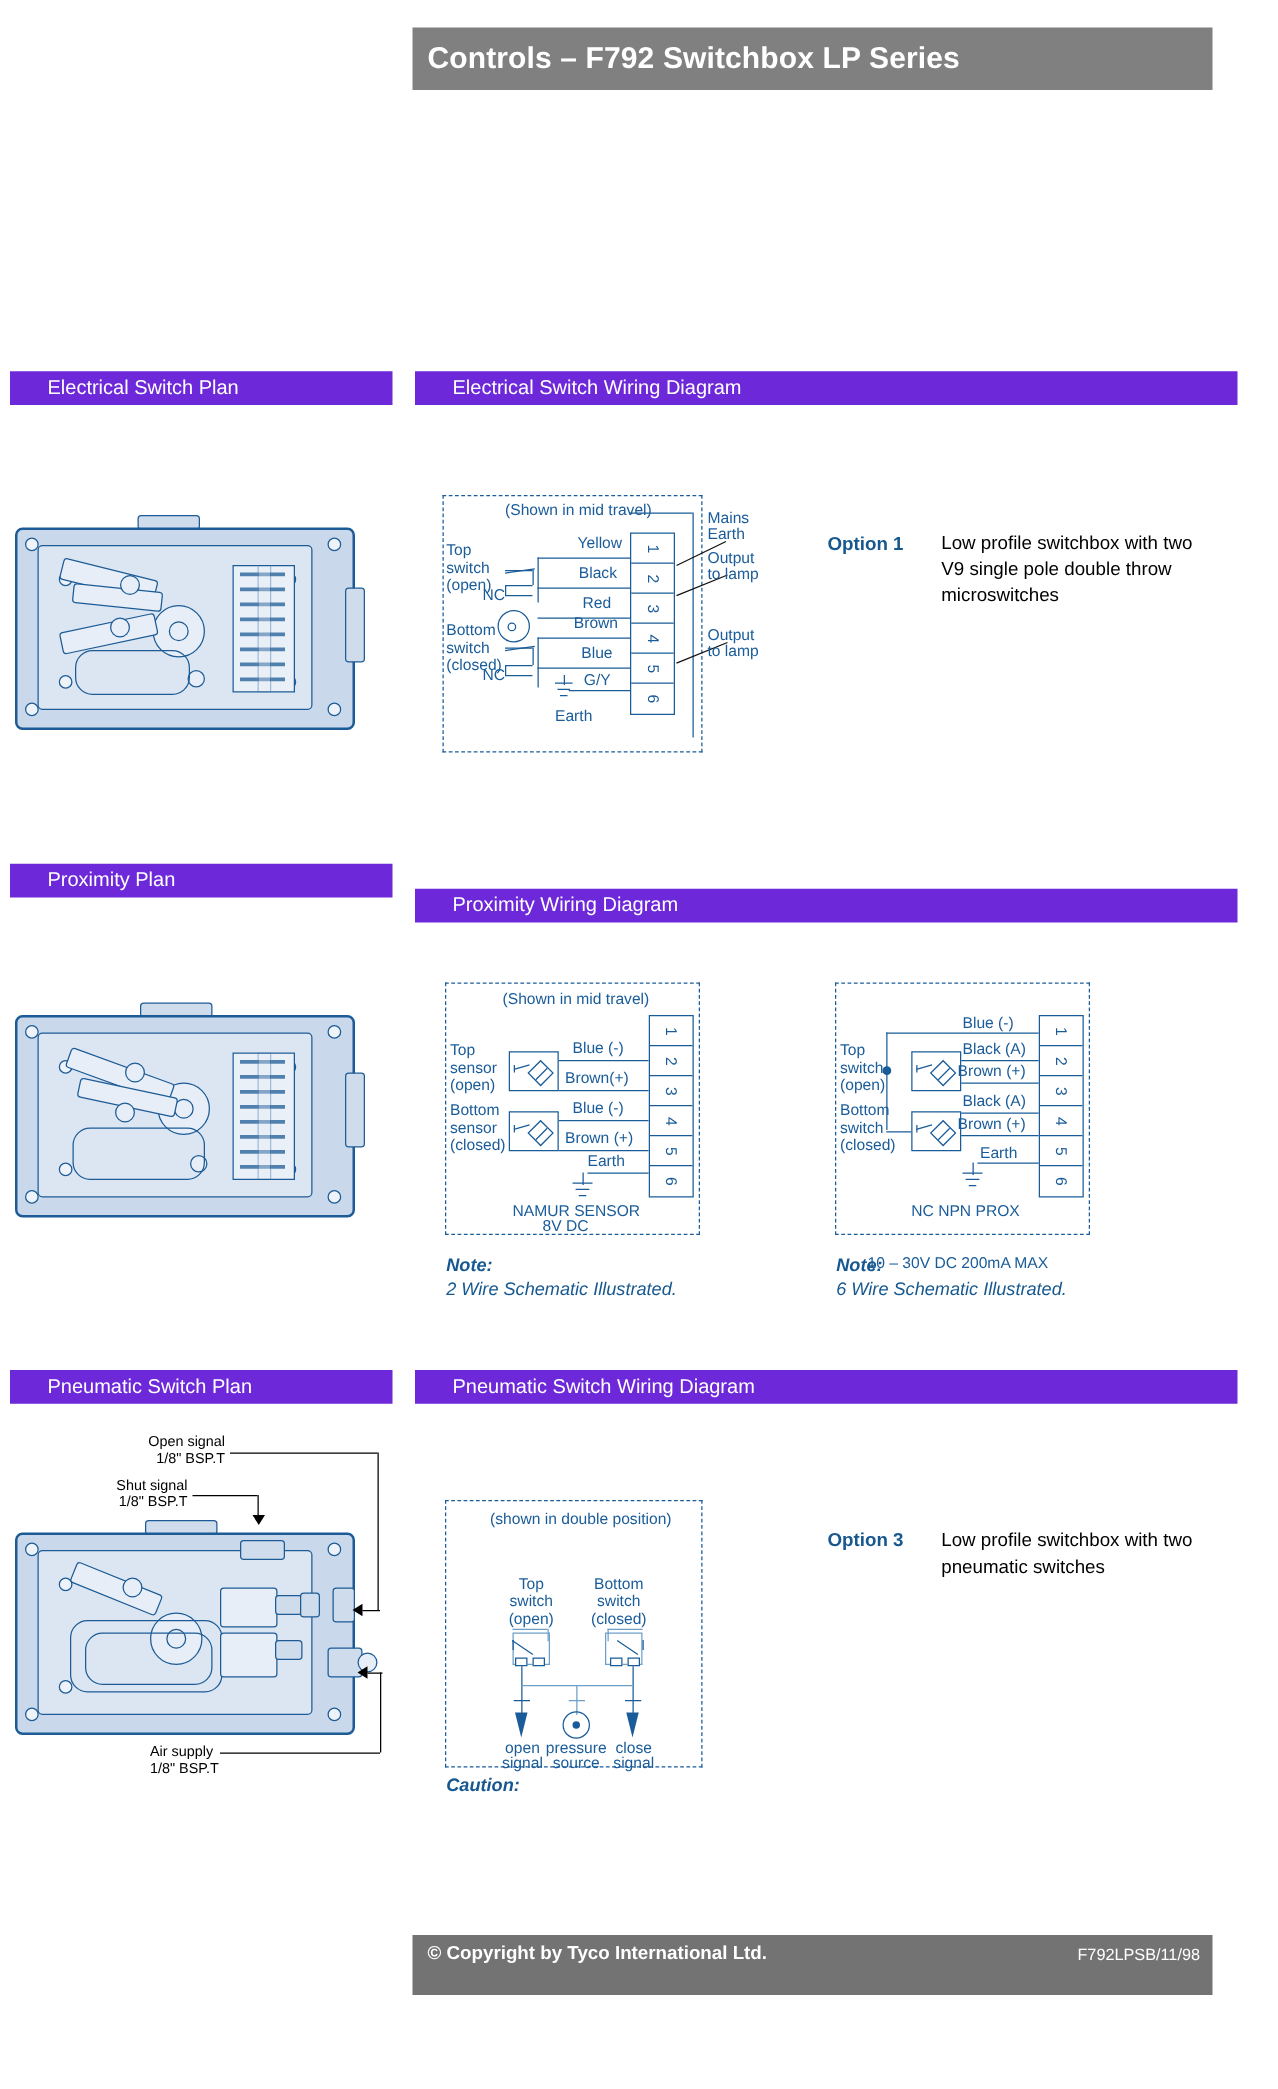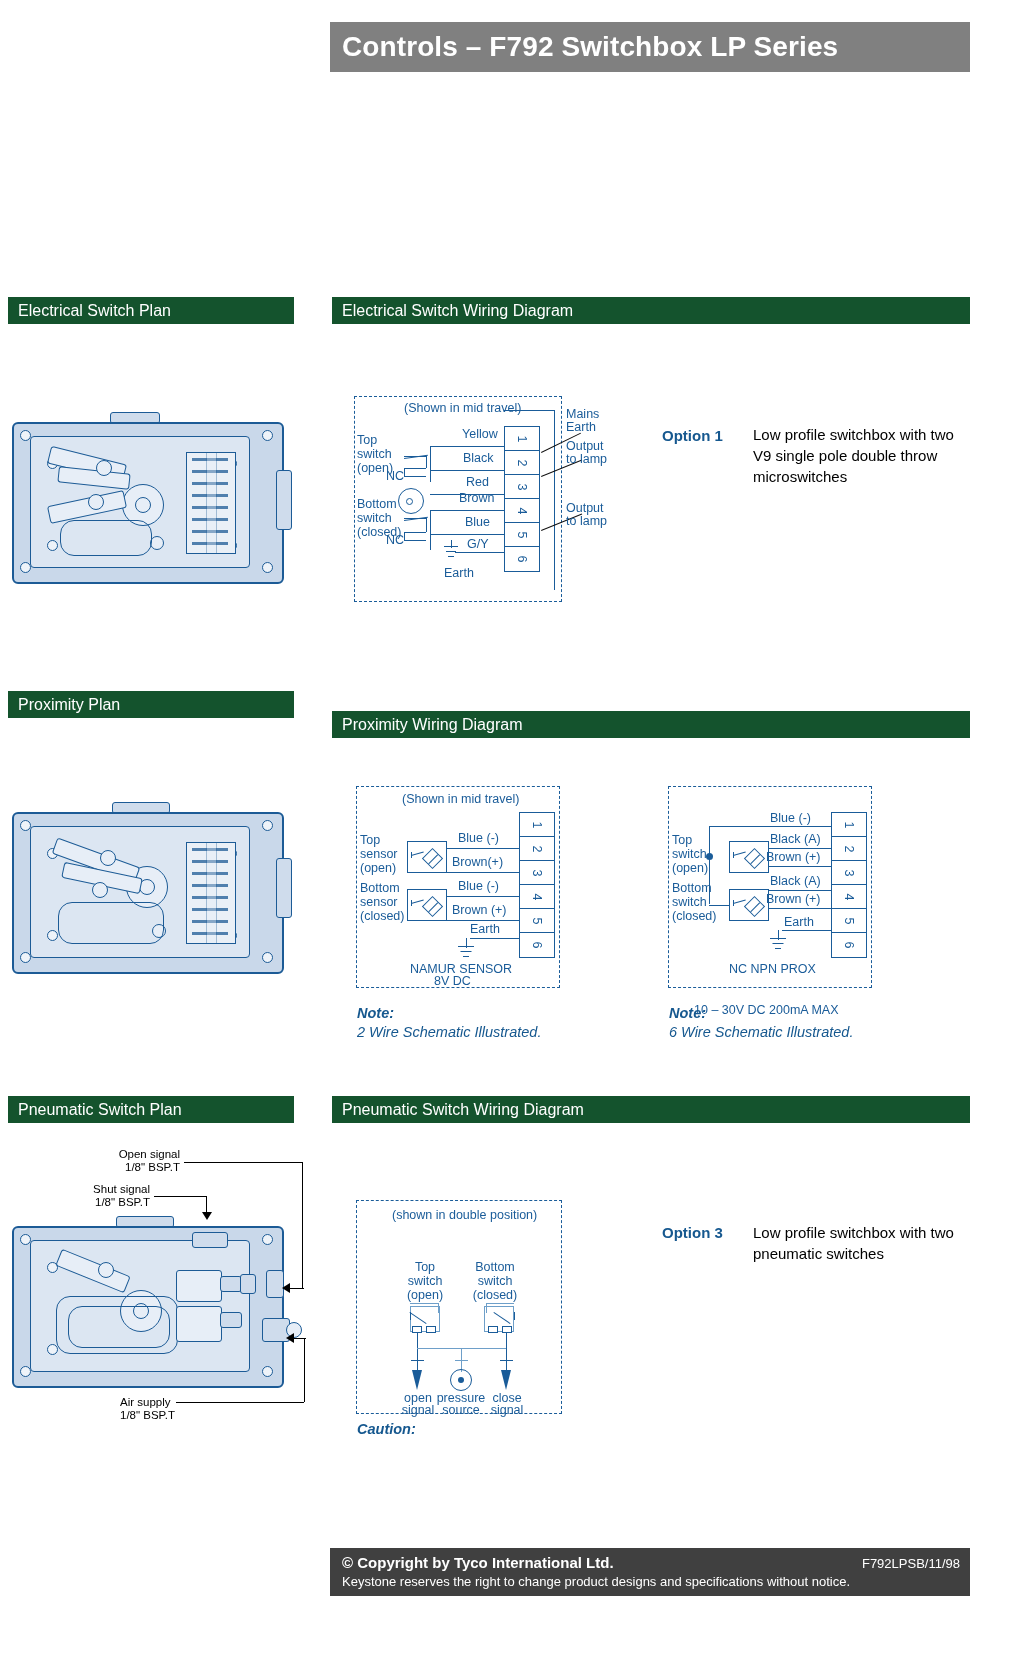--- a/index.html
+++ b/index.html
@@ -3,31 +3,31 @@
 <meta charset="utf-8">
 <style>
   html,body{margin:0;padding:0;background:#fff;}
   body{width:1022px;height:1671px;position:relative;
        font-family:"Liberation Sans",sans-serif;color:#000;
        -webkit-font-smoothing:antialiased;}
 
   
   .titlebar{position:absolute;left:330px;top:22px;width:640px;height:50px;
             background:#808080;display:flex;align-items:center;}
-  .titlebar .t{color:#fff;font-size:28px;font-weight:bold;margin-left:12px;
+  .titlebar .t{color:#fff;font-size:24px;font-weight:bold;margin-left:12px;
                letter-spacing:.1px;}
-  .secbar{position:absolute;height:27px;background:#14532d;display:flex;
-          align-items:center;}
+  .secbar{position:absolute;height:27px;background:#6d28d9;display:flex;
+          align-items:center;padding-left:20px;}
   .secbar span{color:#fff;font-size:16px;margin-left:10px;font-weight:400;}
   .bar-l{left:8px;width:286px;}
   .bar-r{left:332px;width:638px;}
 
   
   .footer{position:absolute;left:330px;top:1548px;width:640px;height:48px;
-          background:#404040;}
+          background:#737373;}
   .footer .line1{position:absolute;left:12px;top:6px;color:#fff;font-size:15px;
                  font-weight:bold;}
   .footer .code{position:absolute;right:10px;top:8px;color:#fff;font-size:13px;}
   .footer .line2{position:absolute;left:12px;top:26px;color:#fff;font-size:13px;}
   .lbl{position:absolute;font-size:12.5px;color:#1a5c99;line-height:13.5px;
        white-space:nowrap;}
   .lbl.c{text-align:center;}
 
   
   .optnum{position:absolute;font-size:15px;font-weight:bold;color:#16588f;}
@@ -533,14 +533,13 @@
 <div class="note" style="left:357px;top:1420px;width:260px;">
   <b>Caution:</b><br>
 </div>
 
 <div class="optnum" style="left:662px;top:1224px;">Option 3</div>
 <div class="optdesc" style="left:753px;top:1222px;">Low profile switchbox with two pneumatic switches</div>
 
 <div class="footer">
   <div class="line1">© Copyright by Tyco International Ltd.</div>
   <div class="code">F792LPSB/11/98</div>
-  <div class="line2">Keystone reserves the right to change product designs and specifications without notice.</div>
 </div>
 
 </body></html>

